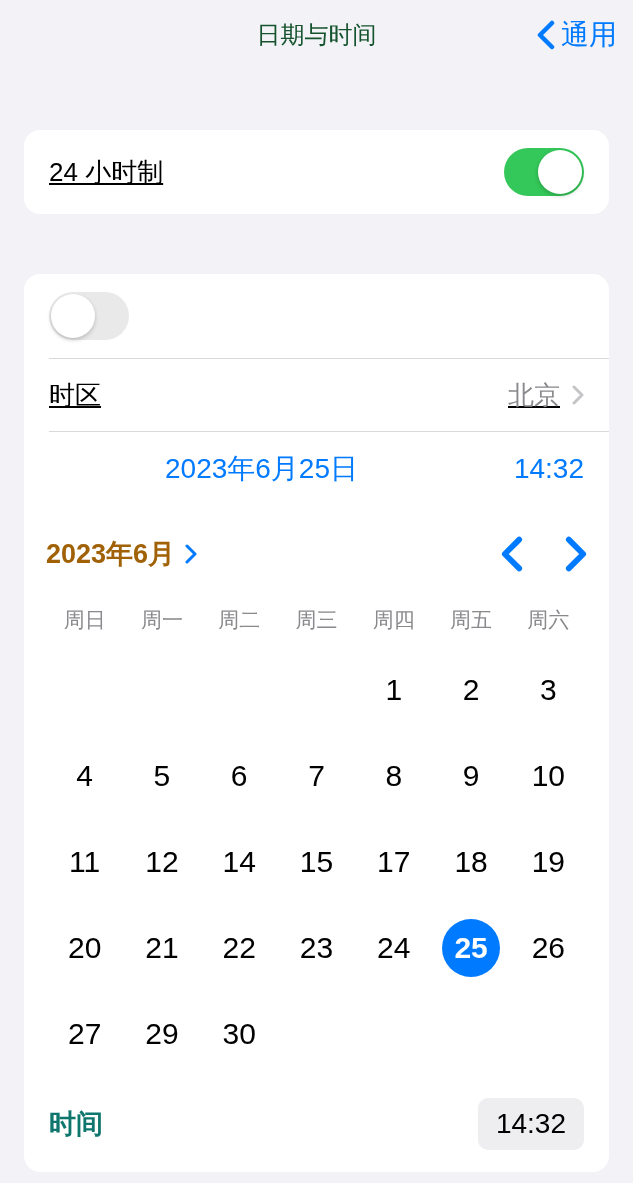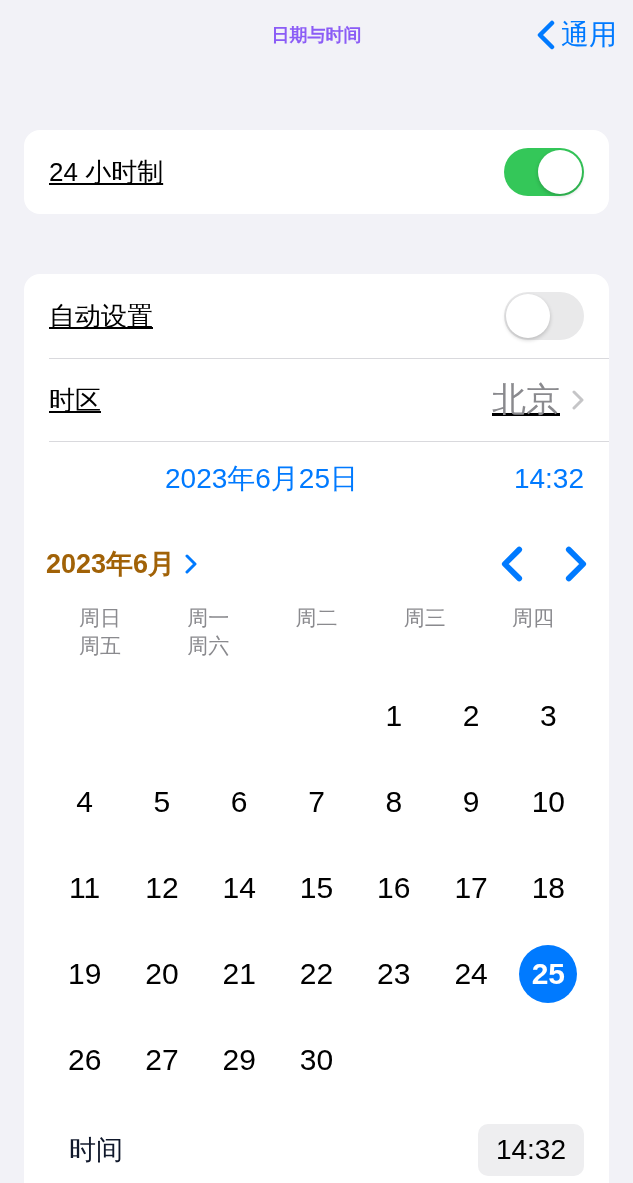--- a/index.html
+++ b/index.html
@@ -33,23 +33,23 @@
     }
     .back-chevron {
       width: 18px;
       height: 30px;
       margin-right: 6px;
     }
     .header-title {
       position: absolute;
       left: 50%;
       transform: translateX(-50%);
-      font-size: 18px;
-      font-weight: 700;
-      color: #8b5cf6;
+      font-size: 24px;
+      font-weight: 400;
+      color: #14532d;
     }
 
     
     .section {
       background: #fff;
       margin: 0 24px;
       border-radius: 16px;
       overflow: hidden;
     }
     .section-first {
@@ -106,21 +106,21 @@
     }
     .toggle-off .toggle-knob {
       left: 2px;
     }
 
     
     .row-value {
       display: flex;
       align-items: center;
       color: #8a8a8e;
-      font-size: 34px;
+      font-size: 26px;
     }
     .chevron-right {
       width: 12px;
       height: 20px;
       margin-left: 12px;
       color: #c5c5c7;
     }
 
     
     .datetime-row {
@@ -173,22 +173,23 @@
     .nav-btn {
       width: 22px;
       height: 36px;
       color: #007aff;
       cursor: pointer;
     }
 
     
     .weekday-row {
       display: grid;
-      grid-template-columns: repeat(5, 1fr);
+      grid-template-columns: repeat(7, 1fr);
       padding: 6px 0 10px;
+      margin-top: 12px;
     }
     .weekday {
       text-align: center;
       font-size: 21px;
       color: #8a8a8e;
     }
 
     
     .days-grid {
       display: grid;
@@ -229,23 +230,22 @@
 
     
     .time-row {
       display: flex;
       align-items: center;
       justify-content: space-between;
       padding: 14px 25px 22px;
     }
     .time-label {
       font-size: 27px;
-      font-weight: 400;
-      color: #0f172a;
-      margin-left: 20px;
+      font-weight: 700;
+      color: #0f766e;
     }
     .time-value {
       background: #eeeef0;
       border-radius: 10px;
       padding: 10px 18px;
       font-size: 28px;
       color: #000;
       cursor: pointer;
     }
 
@@ -274,21 +274,20 @@
     <div class="row-label">24 小时制</div>
     <div class="toggle toggle-on">
       <div class="toggle-knob"></div>
     </div>
   </div>
 </div>
 
 <div class="section section-second">
 
   <div class="row">
-    <div class="row-label">自动设置</div>
     <div class="toggle toggle-off">
       <div class="toggle-knob"></div>
     </div>
   </div>
   <div class="row-divider"></div>
 
   <div class="row">
     <div class="row-label">时区</div>
     <div class="row-value">
       <span>北京</span>
@@ -372,23 +371,20 @@
         <div class="day-cell">
           <span>12</span>
         </div>
         <div class="day-cell">
           <span>14</span>
         </div>
         <div class="day-cell">
           <span>15</span>
         </div>
         <div class="day-cell">
-          <span>16</span>
-        </div>
-        <div class="day-cell">
           <span>17</span>
         </div>
         <div class="day-cell">
           <span>18</span>
         </div>
         <div class="day-cell">
           <span>19</span>
         </div>
         <div class="day-cell">
           <span>20</span>

